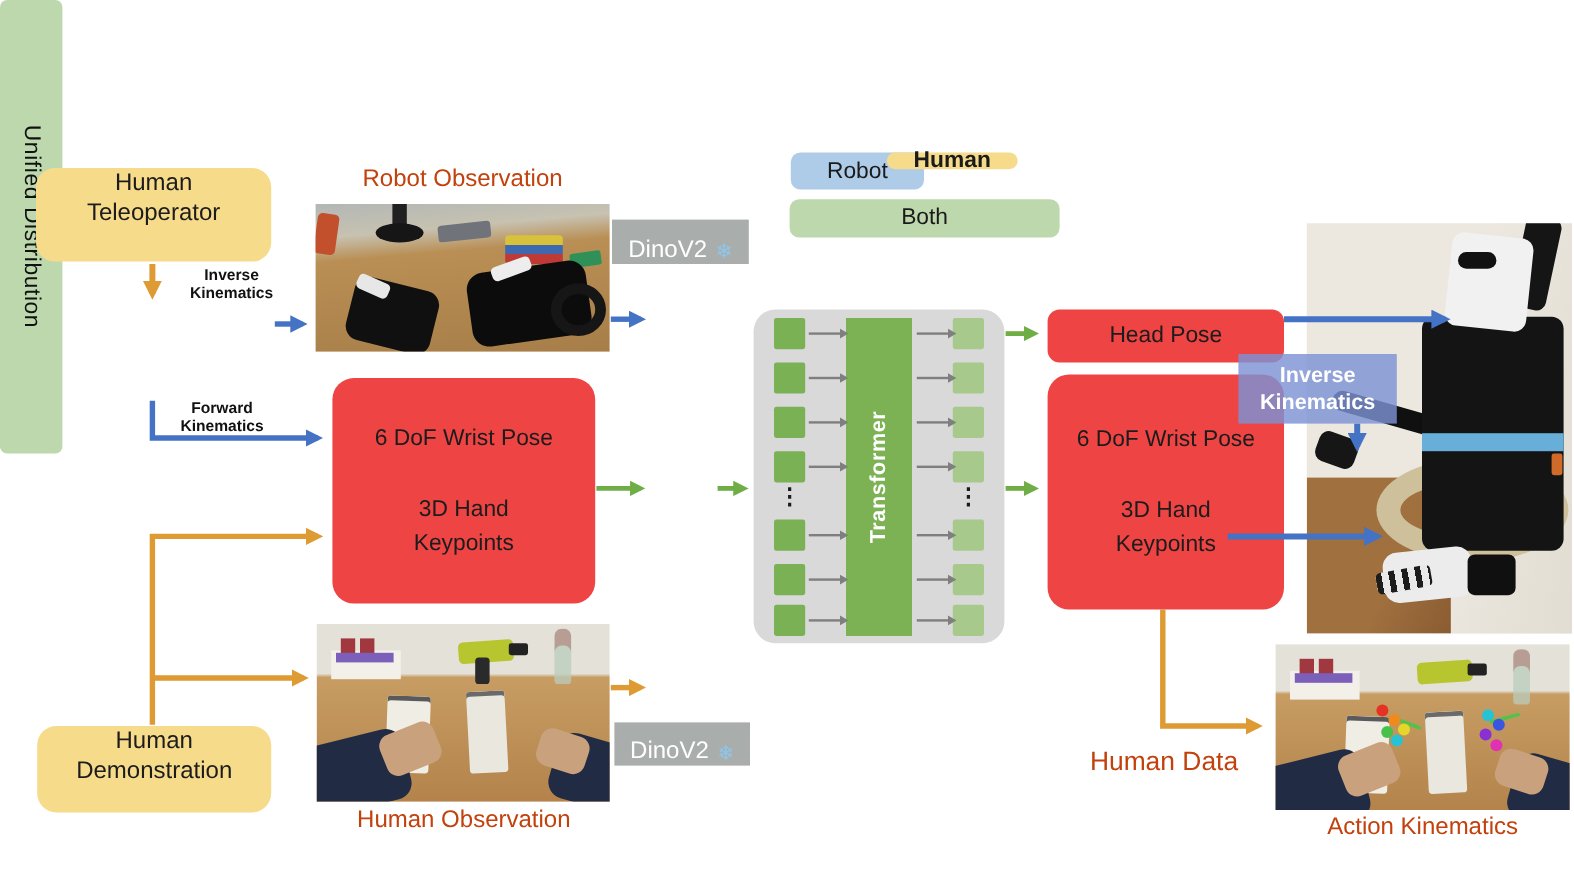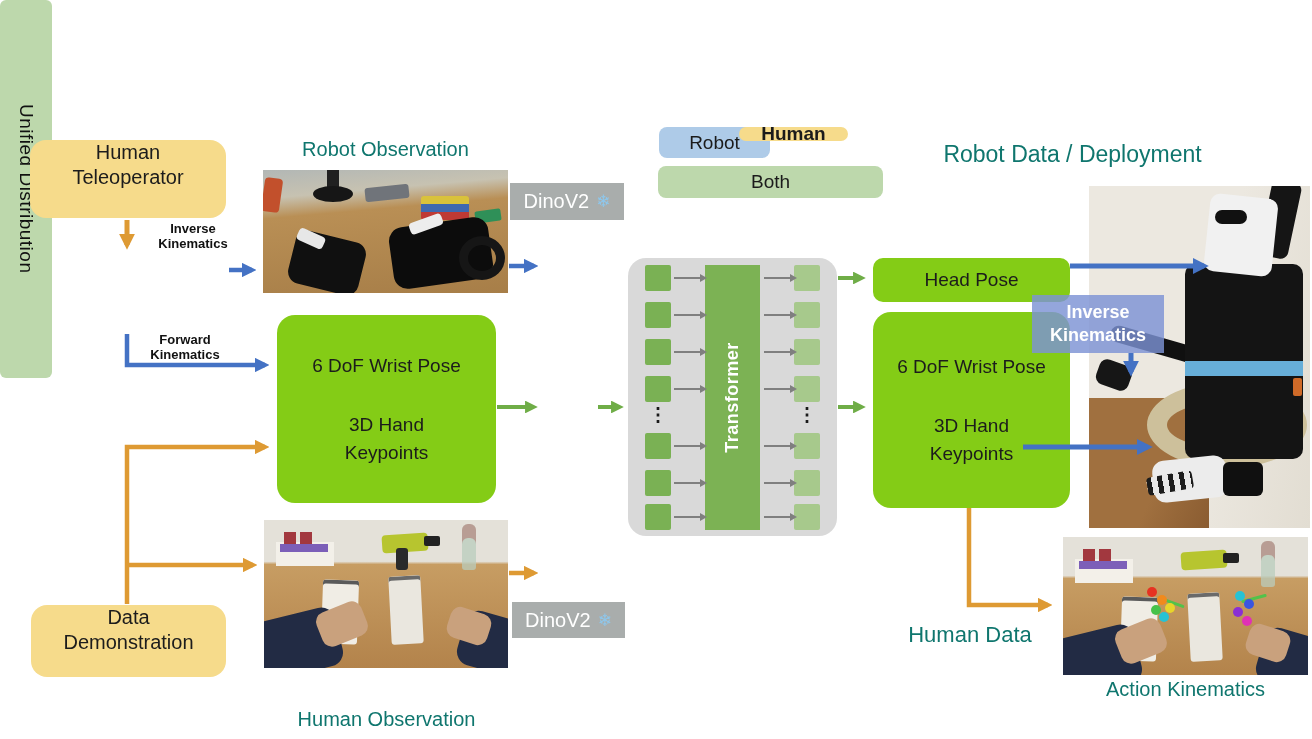--- a/index.html
+++ b/index.html
@@ -17,43 +17,43 @@
 
   #node-teleop { left:30px; top:140px; width:196px; height:78px; padding:0 26px; box-sizing:border-box; }
   #node-humanoid { left:30px; top:257px; width:198px; height:76px; }
   #node-demo { left:31px; top:605px; width:195px; height:72px; padding:0 22px; box-sizing:border-box; }
 
   .kin-label { position:absolute; width:110px; text-align:center; font-size:13px;
                font-weight:bold; line-height:1.18; color:#111; }
   #lbl-ik { left:138px; top:221px; }
   #lbl-fk { left:130px; top:332px; }
 
-  .sec-title { position:absolute; text-align:center; font-size:20px; color:#0f766e; }
+  .sec-title { position:absolute; text-align:center; font-size:20px; color:#c2410c; }
   #lbl-robot-obs { left:263px; top:138px; width:245px; }
-  #lbl-human-obs { left:264px; top:672px; width:245px;margin-top:36px; }
+  #lbl-human-obs { left:264px; top:672px; width:245px; }
   #lbl-action-pred { left:1063px; top:678px; width:245px; }
   #lbl-human-data { left:880px; top:622px; width:180px; font-size:22px; }
   #title-deploy { left:900px; top:141px; width:345px; font-size:23px; }
   #lbl-hat { left:628px; top:220px; width:209px; font-size:20px; }
 
   
-  .green-card { position:absolute; background:#84cc16; border-radius:18px; display:flex;
+  .green-card { position:absolute; background:#ef4444; border-radius:18px; display:flex;
                 flex-direction:column; align-items:center; justify-content:center;
                 font-size:19px; line-height:1.45; text-align:center; }
   #box-input  { left:277px; top:315px; width:219px; height:188px; }
   #box-output { left:873px; top:312px; width:197px; height:196px; }
   #box-headpose { left:873px; top:258px; width:197px; height:44px; border-radius:10px;
                   flex-direction:row; }
   .card-gap { margin-top:32px; }
 
   
   #bar-unified { left:545px; top:222px; width:52px; height:378px; background:#BDD8AC;
                  border-radius:6px; display:flex; align-items:center; justify-content:center; }
   #bar-unified span { writing-mode:vertical-rl; font-size:19px; letter-spacing:0.5px; color:#111; white-space:nowrap; }
-  .dino { position:absolute; background:#A9ADAC; color:#ffffff; display:flex; align-items:center;
+  .dino { position:absolute; background:#A9ADAC; color:#ffffff; display:flex; align-items:flex-end;
           justify-content:center; font-size:20px; gap:7px; }
   #dino-top { left:510px; top:183px; width:114px; height:37px; }
   #dino-bottom { left:512px; top:602px; width:113px; height:36px; }
   .snow { color:#8EC7EC; font-size:17px; }
 
   
   .legend { position:absolute; display:flex; align-items:center; justify-content:center;
             border-radius:8px; font-size:19px; color:#1b1b1b; }
   #legend-robot { left:659px; top:127px; width:111px; height:31px; background:#AECBE8; }
   #legend-human { left:739px; top:127px; width:109px; height:14px; background:#F6DB8B;font-weight:bold; }
@@ -251,21 +251,21 @@
     <line x1="1023" y1="447" x2="1148" y2="447" stroke="#4472C4" stroke-width="5" marker-end="url(#mk-blue)"></line>
     <polyline points="969,508 969,605 1048,605" fill="none" stroke="#DE9A33" stroke-width="4.5" marker-end="url(#mk-orange)"></polyline>
   </svg>
 
   <div class="node yellow z3" id="node-teleop">
     <span>Human Teleoperator</span>
   </div>
   <div class="kin-label z3" id="lbl-ik">Inverse Kinematics</div>
   <div class="kin-label z3" id="lbl-fk">Forward Kinematics</div>
   <div class="node yellow z3" id="node-demo">
-    <span>Data Demonstration</span>
+    <span>Human Demonstration</span>
   </div>
 
   <div class="sec-title" id="lbl-robot-obs">Robot Observation</div>
   <div class="sec-title" id="lbl-human-obs">Human Observation</div>
 
   <div class="green-card" id="box-input">
     <span>6 DoF Wrist Pose</span>
     <span class="card-gap">3D Hand</span>
     <span>Keypoints</span>
   </div>
@@ -321,21 +321,20 @@
     <div class="gar gar-r" style="top:56px"></div>
     <div class="gar gar-r" style="top:93px"></div>
     <div class="gar gar-r" style="top:130px"></div>
     <div class="gar gar-r" style="top:187px"></div>
     <div class="gar gar-r" style="top:224px"></div>
     <div class="gar gar-r" style="top:258px"></div>
     <div class="hat-ellipsis" style="left:17px">⋮</div>
     <div class="hat-ellipsis" style="left:166px">⋮</div>
   </div>
 
-  <div class="sec-title" id="title-deploy">Robot Data / Deployment</div>
   <div class="green-card" id="box-headpose">
     <span>Head Pose</span>
   </div>
   <div class="green-card" id="box-output">
     <span>6 DoF Wrist Pose</span>
     <span class="card-gap">3D Hand</span>
     <span>Keypoints</span>
   </div>
 
   <div class="overlay-lbl" id="ov-ik">Inverse Kinematics</div>

